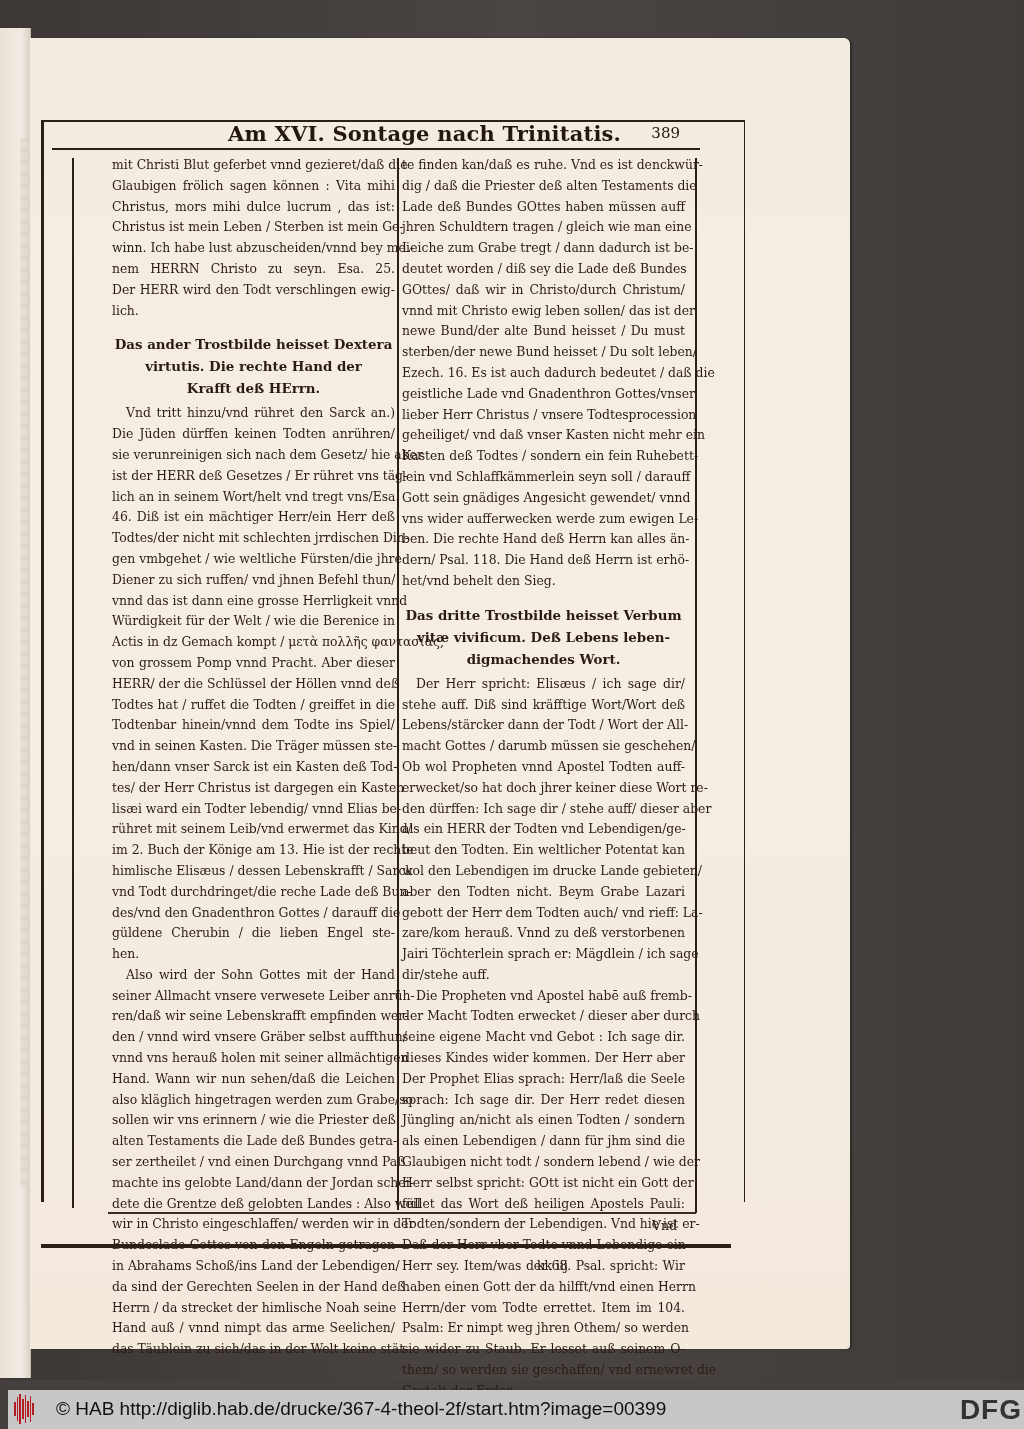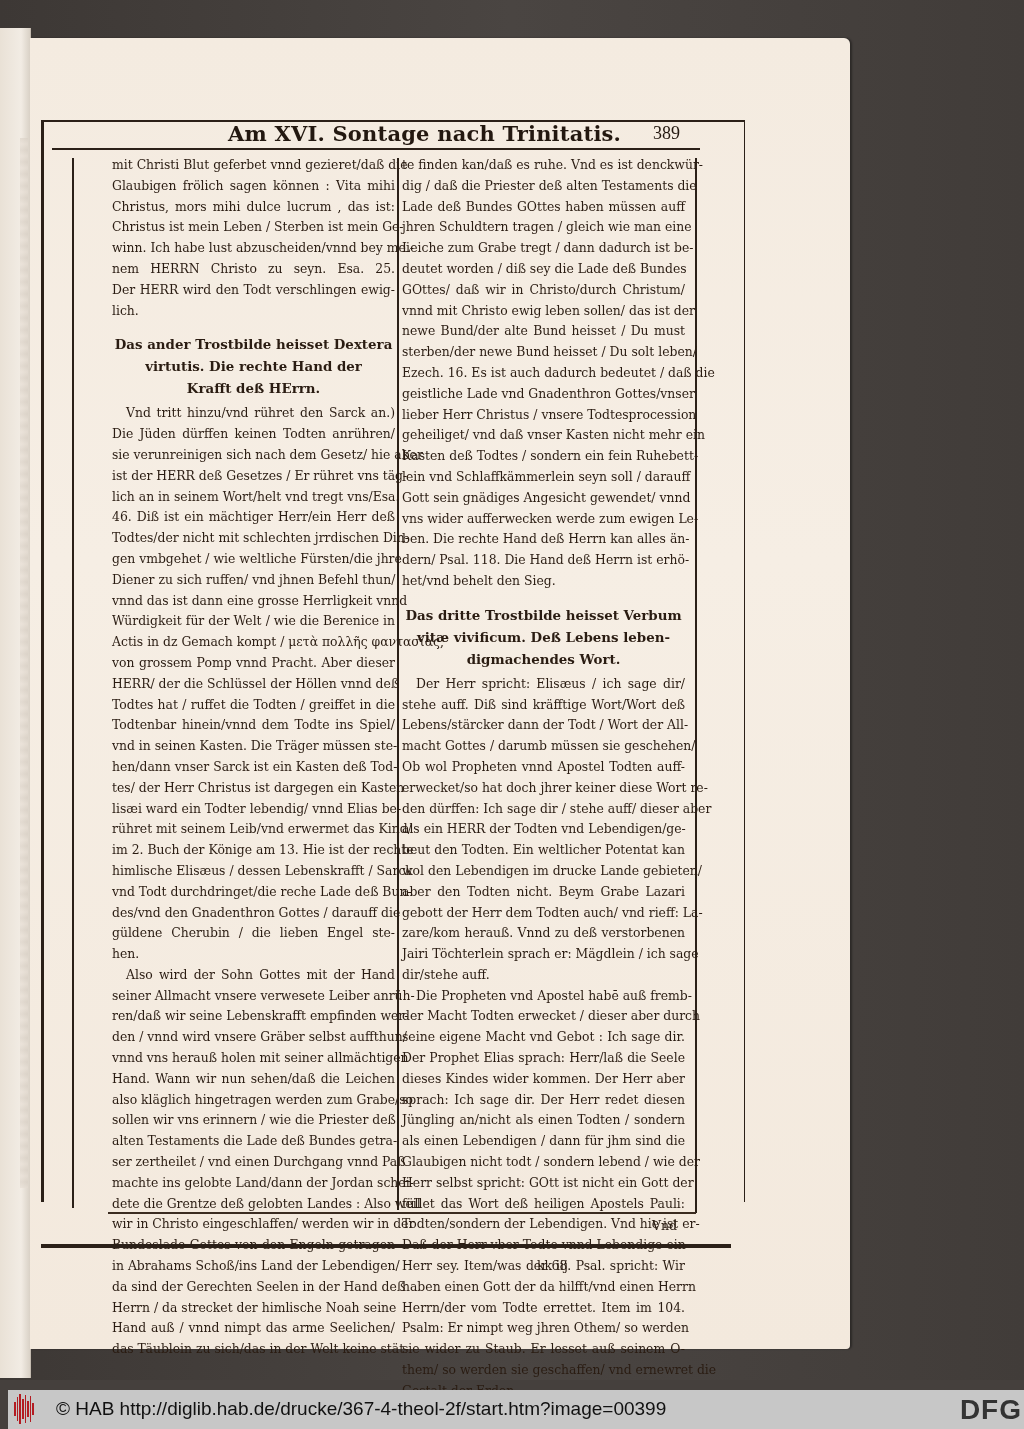--- a/index.html
+++ b/index.html
@@ -39,21 +39,21 @@
     }
     .header {
       position: absolute; left: 200px; top: 118px; width: 480px; height: 30px;
       display: flex; align-items: center; justify-content: space-between;
       color: #231810;
     }
     .header-title {
       font-family: "DejaVu Serif", serif; font-size: 21px; font-weight: bold;
       letter-spacing: .2px; margin-left: 28px;
     }
-    .header-page { font-size: 18px; font-weight: normal; font-family: Liberation Serif, serif; }
+    .header-page { font-size: 15px; font-weight: normal; }
     .header-rule {
       position: absolute; left: 52px; top: 148px; width: 648px; height: 2px;
       background: #2b2018;
     }
     .col-rule-left {
       position: absolute; left: 72px; top: 158px; width: 2px; height: 1050px;
       background: #2b2018;
     }
     .col-rule-mid {
       position: absolute; left: 397px; top: 158px; width: 2px; height: 1052px;
@@ -237,22 +237,22 @@
       <span class="line">aber den Todten nicht. Beym Grabe Lazari</span>
       <span class="line">gebott der Herr dem Todten auch/ vnd rieff: La-</span>
       <span class="line">zare/kom herauß. Vnnd zu deß verstorbenen</span>
       <span class="line">Jairi Töchterlein sprach er: Mägdlein / ich sage</span>
       <span class="line last">dir/stehe auff.</span>
     </div>
   <div>
       <span class="line indent">Die Propheten vnd Apostel habē auß fremb-</span>
       <span class="line">der Macht Todten erwecket / dieser aber durch</span>
       <span class="line">seine eigene Macht vnd Gebot : Ich sage dir.</span>
+      <span class="line">dieses Kindes wider kommen. Der Herr aber</span>
       <span class="line">Der Prophet Elias sprach: Herr/laß die Seele</span>
-      <span class="line">dieses Kindes wider kommen. Der Herr aber</span>
       <span class="line">sprach: Ich sage dir. Der Herr redet diesen</span>
       <span class="line">Jüngling an/nicht als einen Todten / sondern</span>
       <span class="line">als einen Lebendigen / dann für jhm sind die</span>
       <span class="line">Glaubigen nicht todt / sondern lebend / wie der</span>
       <span class="line">Herr selbst spricht: GOtt ist nicht ein Gott der</span>
       <span class="line">füllet das Wort deß heiligen Apostels Pauli:</span>
       <span class="line">Todten/sondern der Lebendigen. Vnd hie ist er-</span>
       <span class="line">Daß der Herr vber Todte vnnd Lebendige ein</span>
       <span class="line">Herr sey. Item/was der 68. Psal. spricht: Wir</span>
       <span class="line">haben einen Gott der da hilfft/vnd einen Herrn</span>

